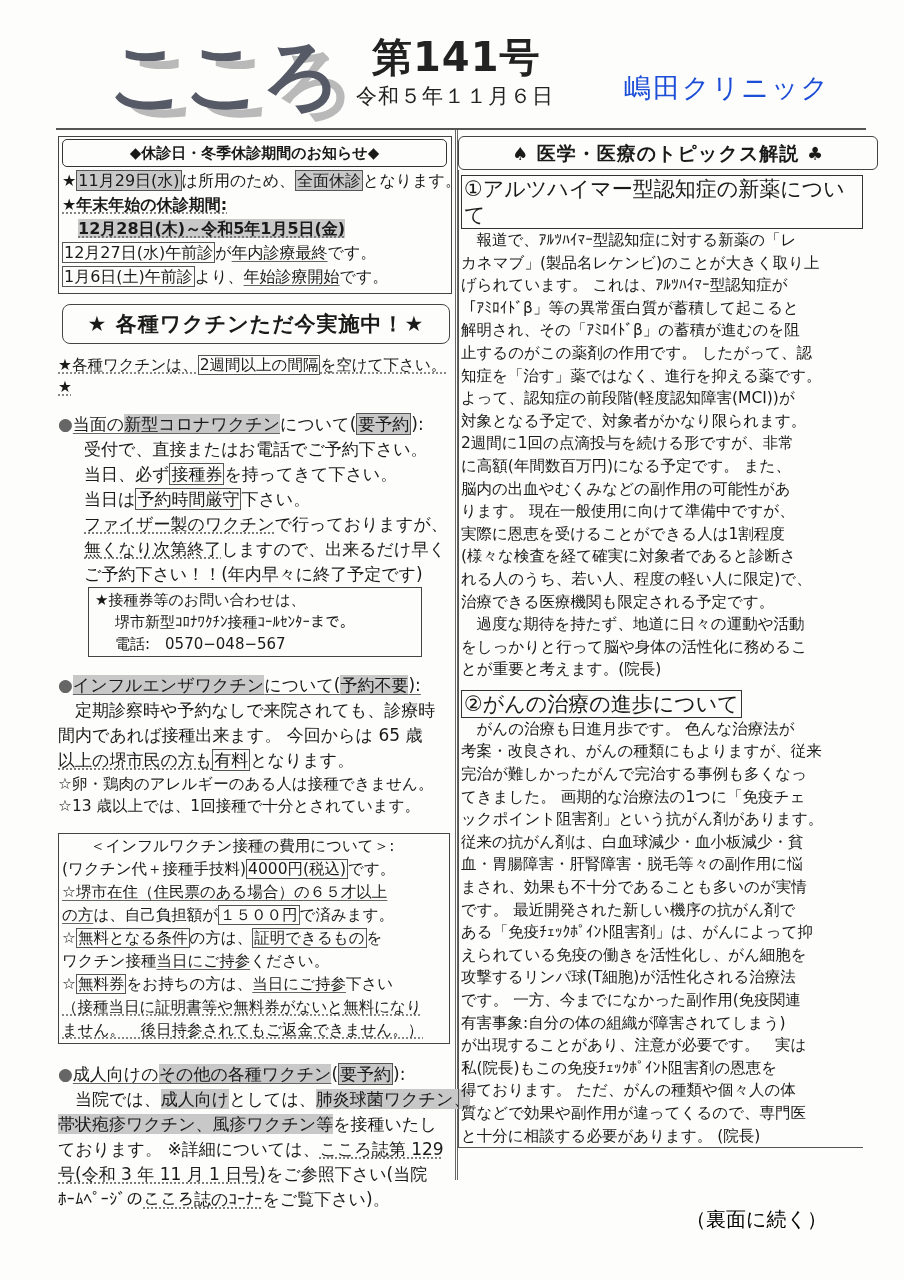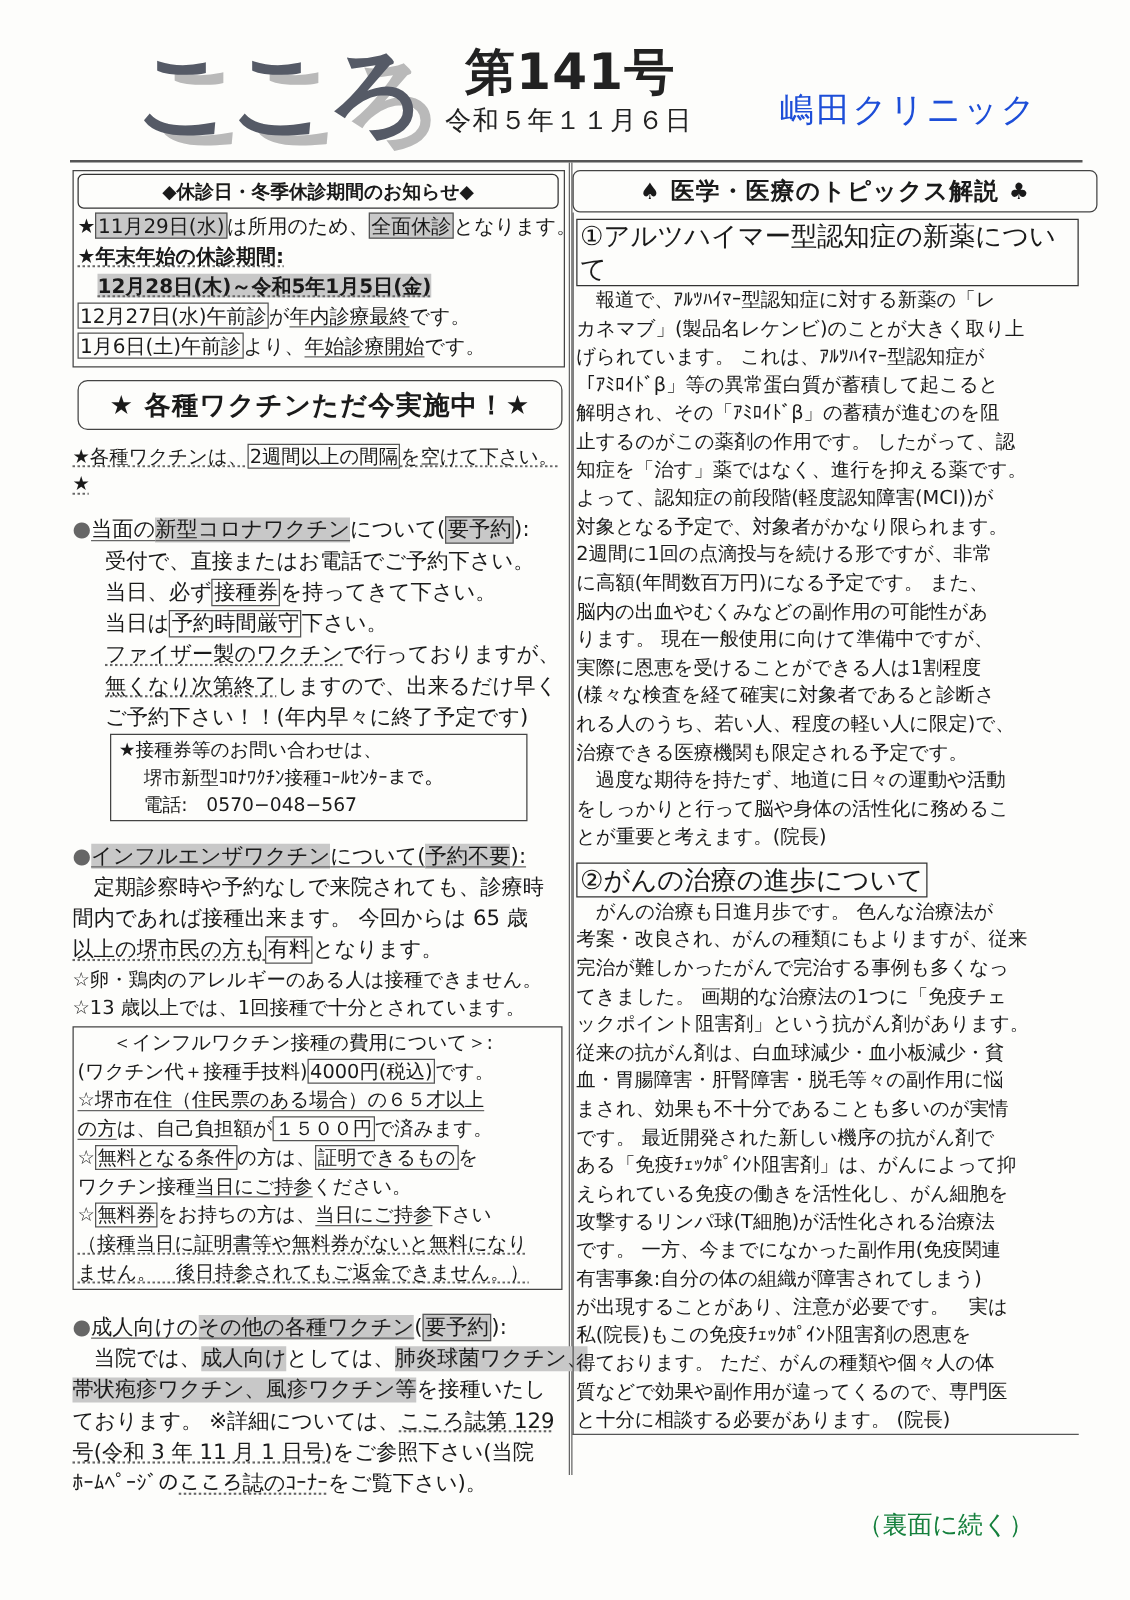--- a/index.html
+++ b/index.html
@@ -34,29 +34,29 @@
   
   .notice { border: 1.5px solid #444; width: 394px; padding: 2px 4px 4px 3px; }
   .notice-title { border: 1.5px solid #333; border-radius: 5px; text-align: center; font-size: 15px; font-weight: bold; line-height: 26px; margin-bottom: 2px; }
   .notice .line { font-size: 16px; line-height: 24px; }
 
   .vac-title { margin-top: 10px; border: 1.5px solid #444; border-radius: 8px; height: 40px; line-height: 38px; text-align: center; font-size: 21px; font-weight: bold; letter-spacing: 1px; width: 388px; margin-left: 4px;}
   .vac-note { margin-top: 10px; font-size: 15.5px; line-height: 22px; }
   .sec { margin-top: 14px; }
   .inner-box { border: 1.5px solid #444; margin-left: 30px; width: 334px; padding: 1px 6px; }
   .inner-box .line { font-size: 15px; line-height: 22px; }
-  .cost-box { border: 1.5px solid #444; padding: 1px 3px; margin-top: 4px; width: 392px; }
+  .cost-box { border: 1.5px solid #444; padding: 1px 3px; margin-top: 16px; width: 392px; }
   .cost-box .line { font-size: 15.5px; line-height: 23px; }
 
   
   .topics-title { border: 1.5px solid #444; border-radius: 6px; height: 34px; line-height: 32px; text-align: center; font-size: 19px; font-weight: bold; letter-spacing: 1px; width: 420px; }
   .art-title { display: inline-block; border: 1.5px solid #333; font-size: 21px; line-height: 26px; padding: 0 2px; margin-top: 5px; }
   .art .line { font-size: 15.5px; line-height: 22.6px; }
   .art-box { border-left: 1.5px solid #555; border-bottom: 1.5px solid #555; padding-left: 2px; }
-  .cont { position: absolute; left: 686px; top: 1206px; font-family: "DejaVu Serif", serif; font-size: 20px; color: #15803d; }
+  .cont { position: absolute; left: 686px; top: 1206px; font-family: "DejaVu Serif", serif; font-size: 20px; color: #000000; }
   .sym { font-size: 18px; }
 </style>
 </head>
 <body>
 
 <div class="masthead">
   <div class="logo">
     <span class="ch shadow" style="left:14px;top:8px">こ</span>
     <span class="ch front" style="left:0">こ</span>
     <span class="ch shadow" style="left:90px;top:8px">こ</span>

